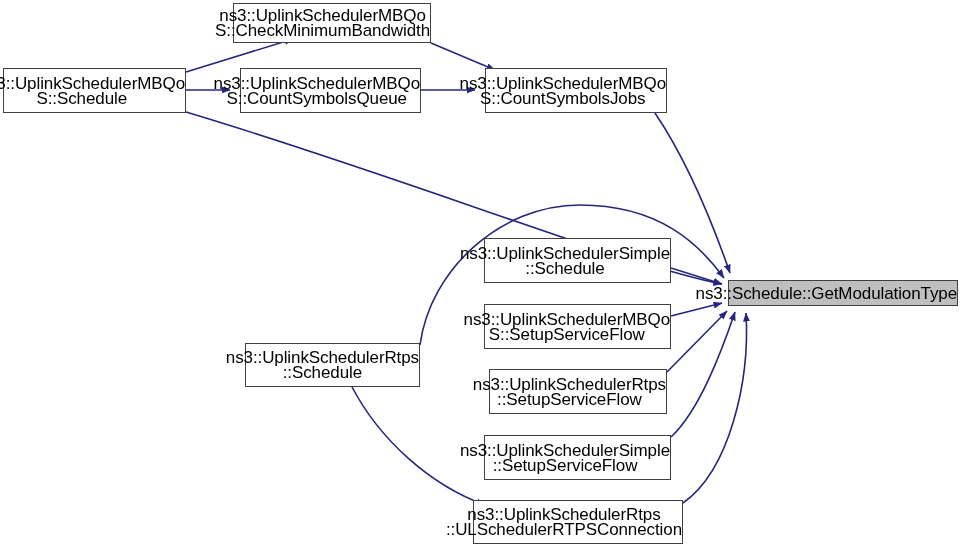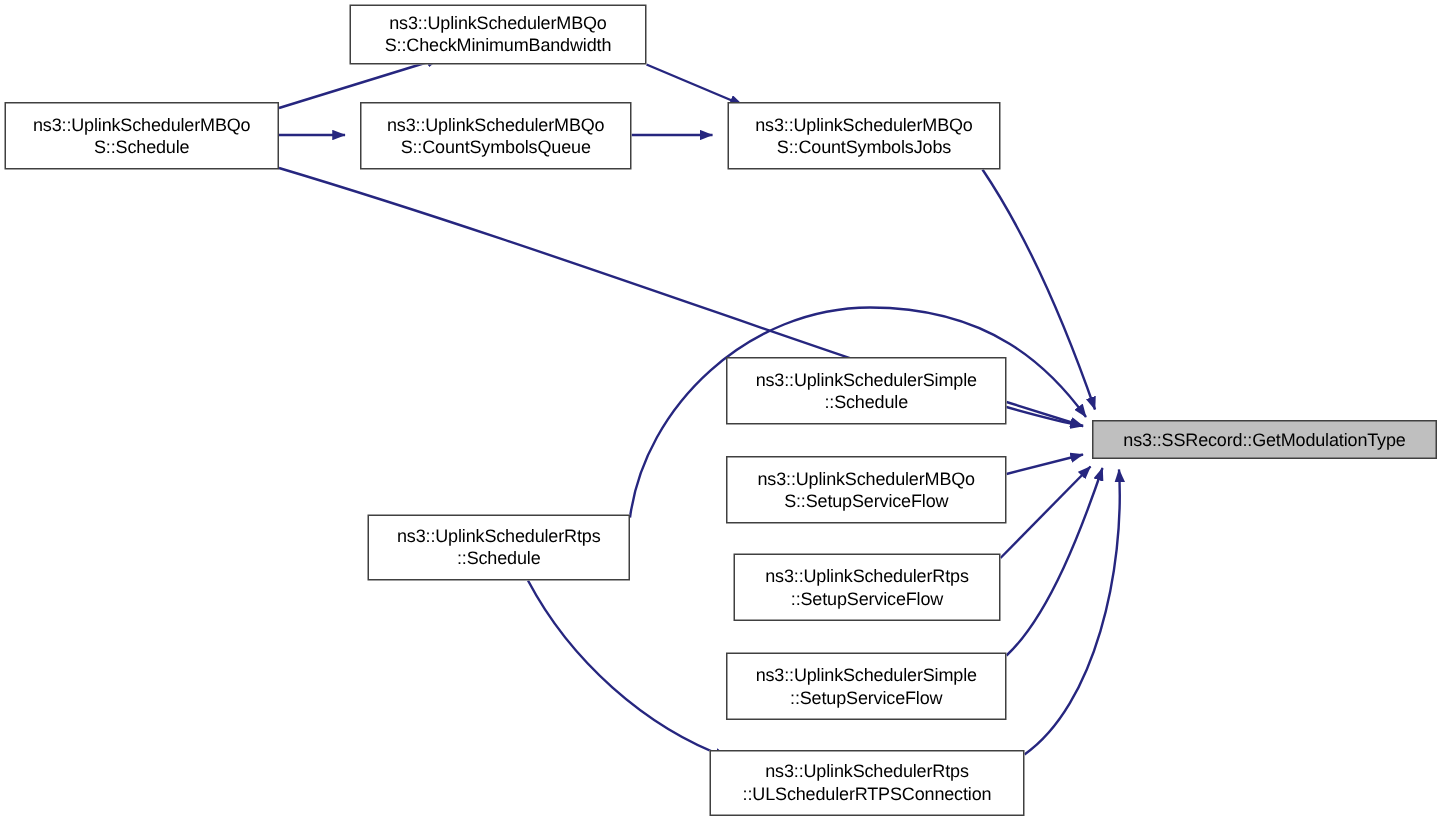--- a/index.html
+++ b/index.html
@@ -21,26 +21,26 @@
     top: 0;
     width: 965px;
     height: 547px;
     pointer-events: none;
   }
   .node {
     position: absolute;
     box-sizing: border-box;
     display: flex;
     align-items: center;
-    justify-content: center;
+    justify-content: flex-end;
     text-align: center;
     background: #ffffff;
     border: 1px solid #404040;
     color: #000000;
-    font-size: 12px;
+    font-size: 17px;
     line-height: 15px;
     letter-spacing: -0.1px;
     white-space: pre-line;
     z-index: 2;
   }
   .node.highlight {
     background: #bfbfbf;
     border: 1px solid #404040;
   }
   .node-label {
@@ -133,16 +133,16 @@
     <span class="node-label">ns3::UplinkSchedulerSimple
 ::SetupServiceFlow</span>
   </div>
 
   <div class="node" style="left:473px; top:500px; width:210px; height:44px;">
     <span class="node-label">ns3::UplinkSchedulerRtps
 ::ULSchedulerRTPSConnection</span>
   </div>
 
   <div class="node highlight" style="left:728px; top:280px; width:230px; height:26px;">
-    <span class="node-label">ns3::SSRecord::GetModulationType</span>
+    <span class="node-label">ns3::Schedule::GetModulationType</span>
   </div>
 
 </div>
 
 </body></html>

